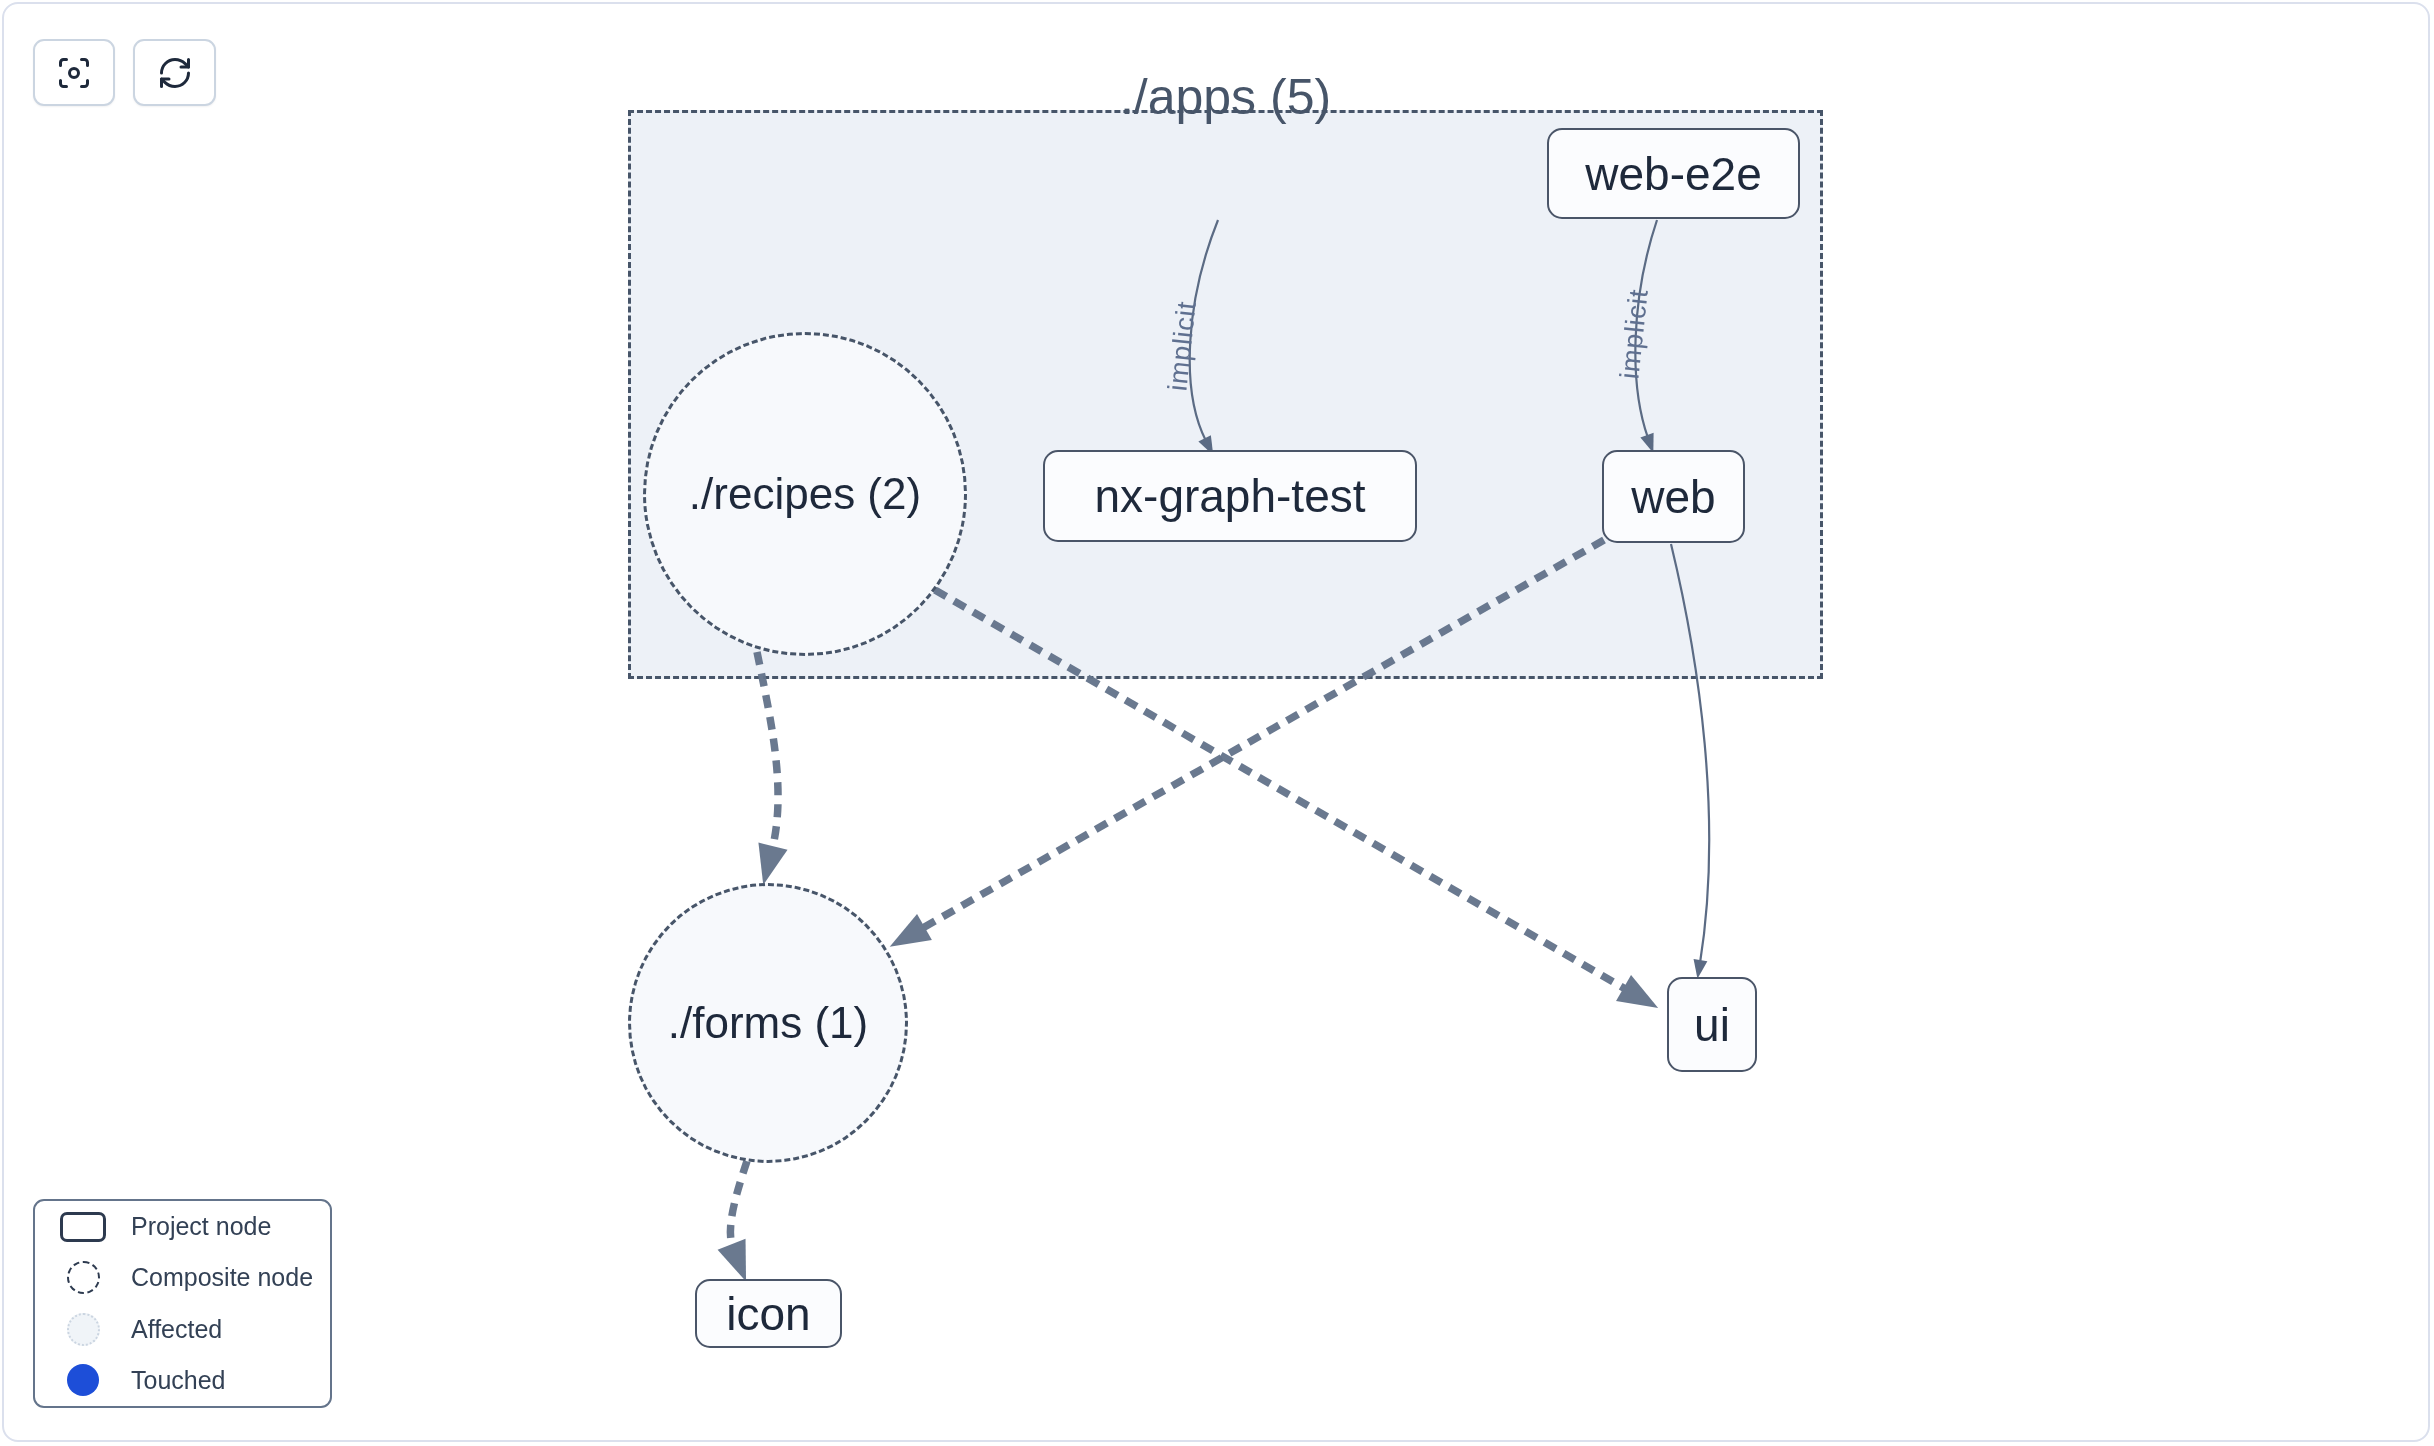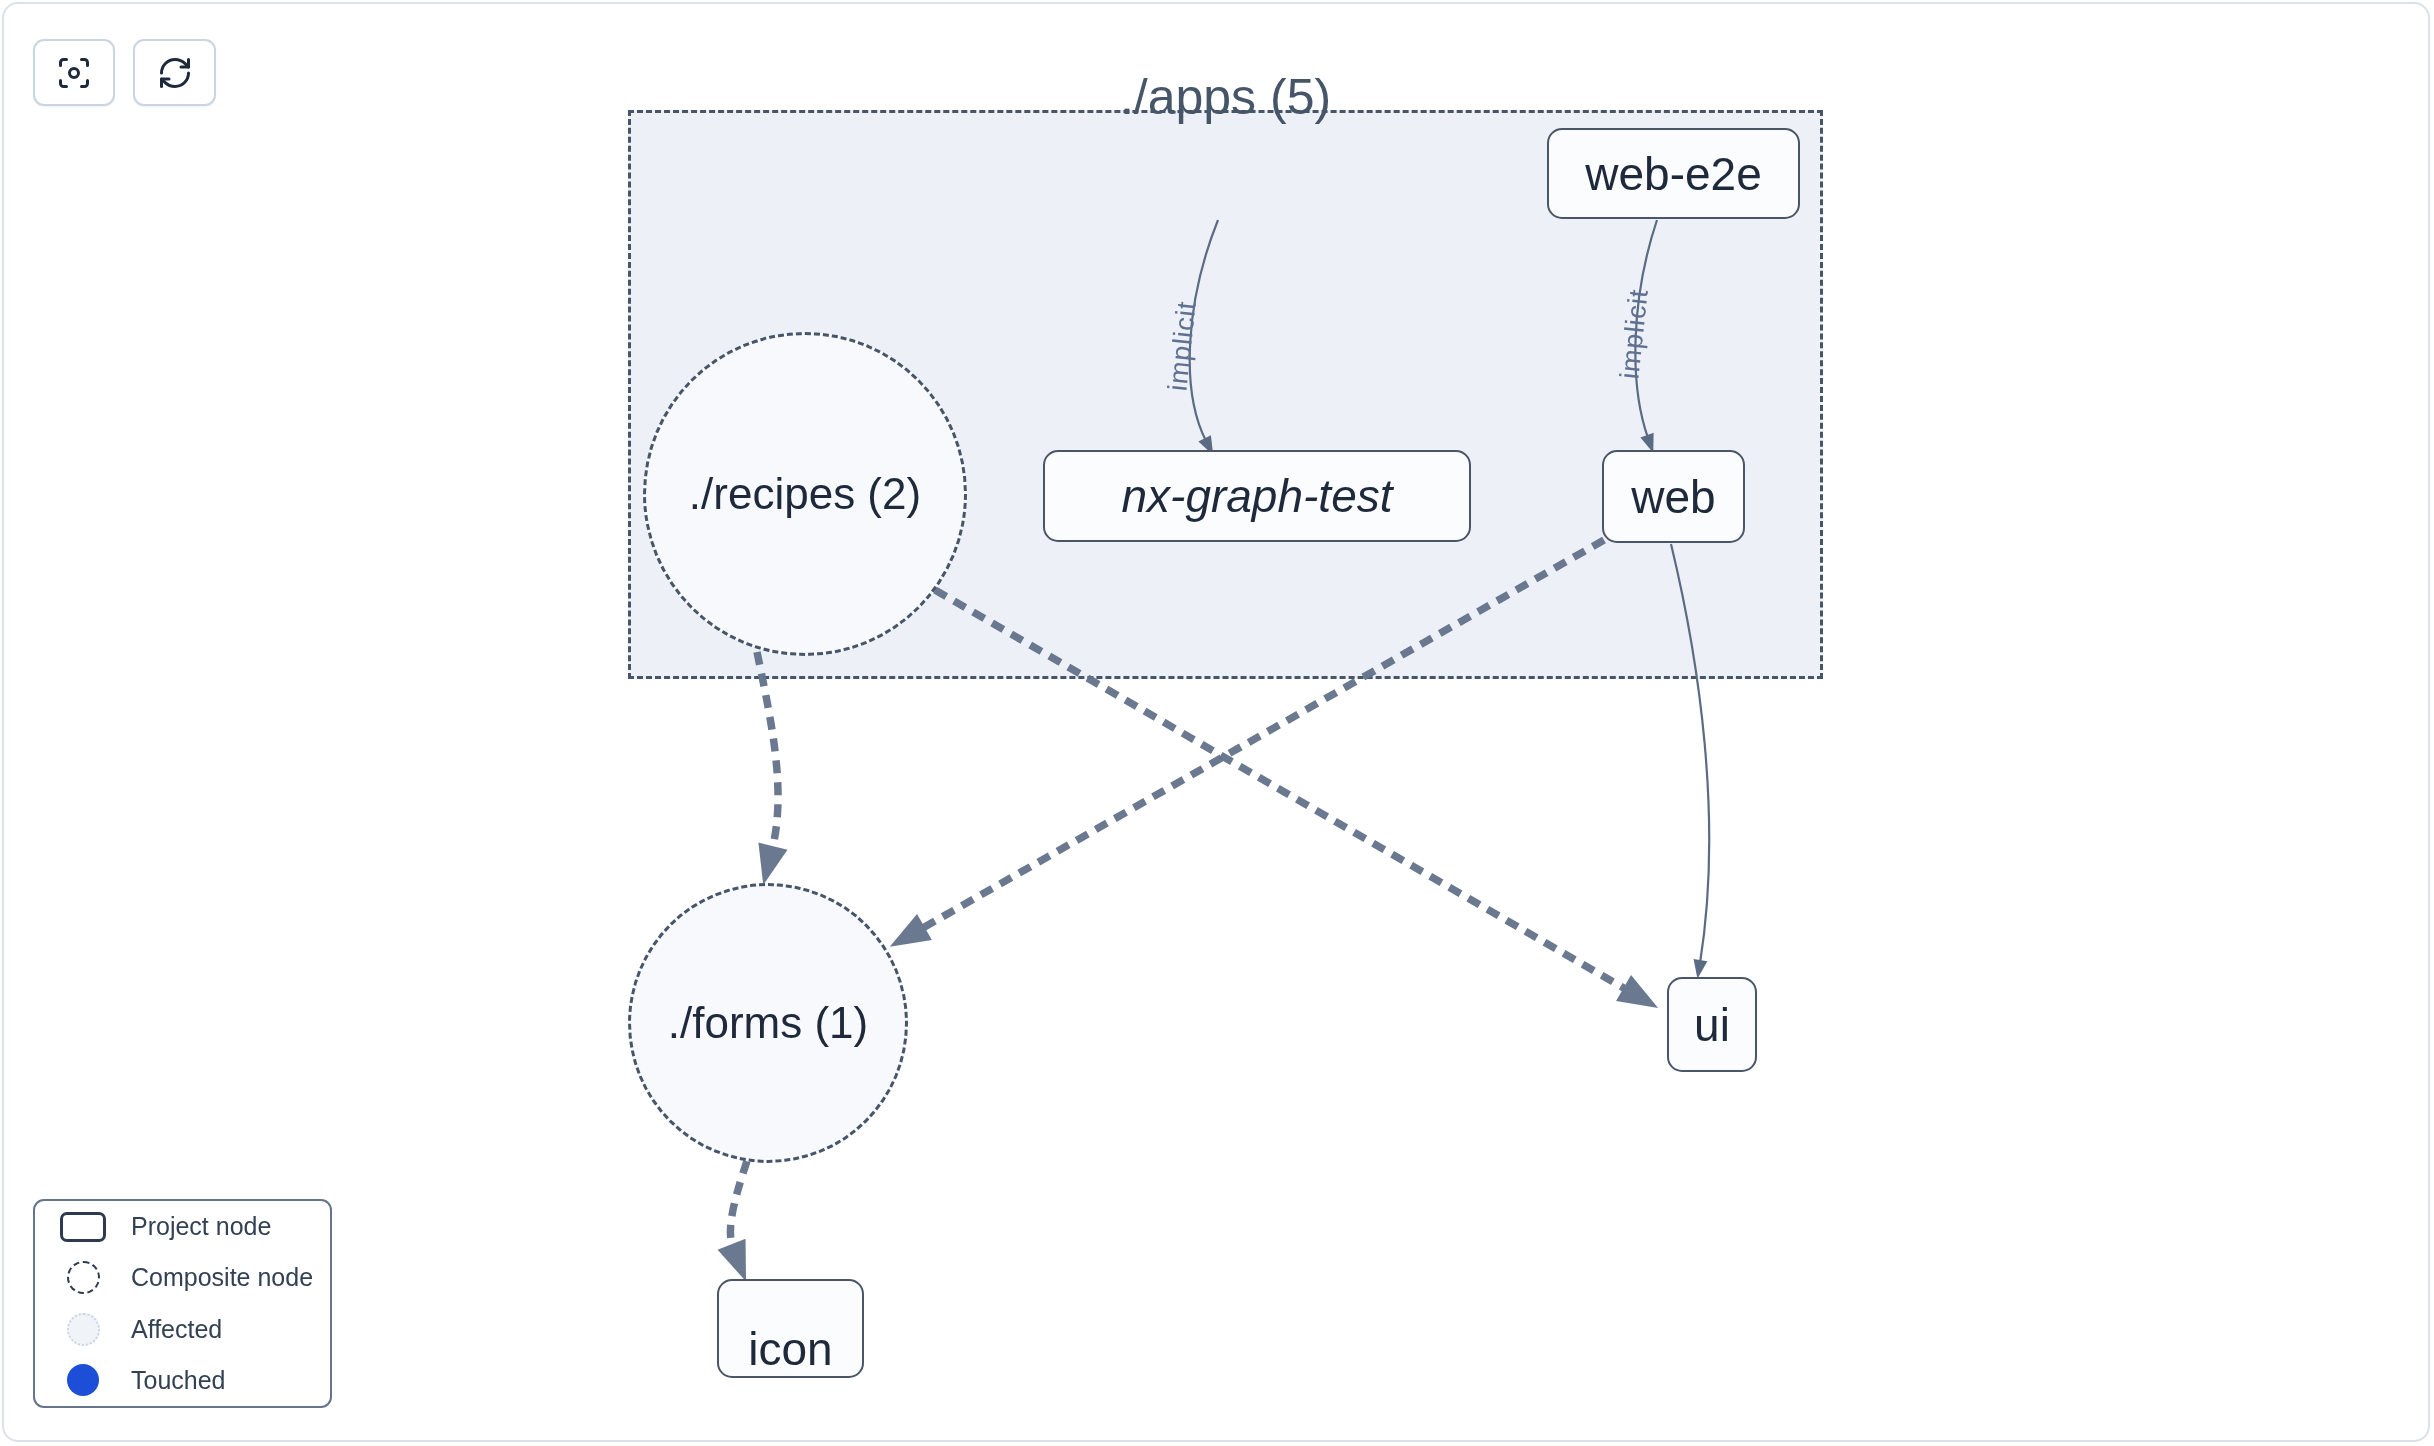--- a/index.html
+++ b/index.html
@@ -99,30 +99,30 @@
   <div class="composite" style="left:643px;top:332px;width:324px;height:324px;">
     <span>./recipes (2)</span>
   </div>
   <div class="composite" style="left:628px;top:883px;width:280px;height:280px;">
     <span>./forms (1)</span>
   </div>
 
   <div class="node" style="left:1547px;top:128px;width:253px;height:91px;">
     <span>web-e2e</span>
   </div>
-  <div class="node" style="left:1043px;top:450px;width:428px;height:92px;font-style:italic;">
+  <div class="node" style="left:1043px;top:450px;width:374px;height:92px;">
     <span>nx-graph-test</span>
   </div>
   <div class="node" style="left:1602px;top:450px;width:143px;height:93px;">
     <span>web</span>
   </div>
   <div class="node" style="left:1667px;top:977px;width:90px;height:95px;">
     <span>ui</span>
   </div>
-  <div class="node" style="left:717px;top:1279px;width:147px;height:99px;align-items:flex-end;">
+  <div class="node" style="left:695px;top:1279px;width:147px;height:69px;">
     <span>icon</span>
   </div>
 
   <div class="toolbar">
     <button class="tool-btn">
       <span>
         <svg width="36" height="36" viewBox="0 0 24 24" fill="none" stroke="#1e293b" stroke-width="2" stroke-linecap="round" stroke-linejoin="round">
           <circle cx="12" cy="12" r="3"></circle>
           <path d="M7 3H5a2 2 0 0 0-2 2v2"></path>
           <path d="M17 3h2a2 2 0 0 1 2 2v2"></path>

